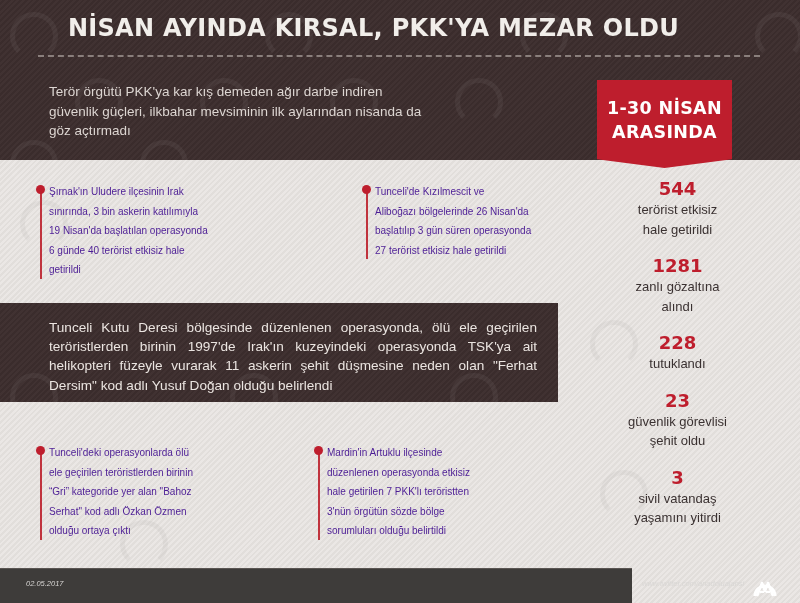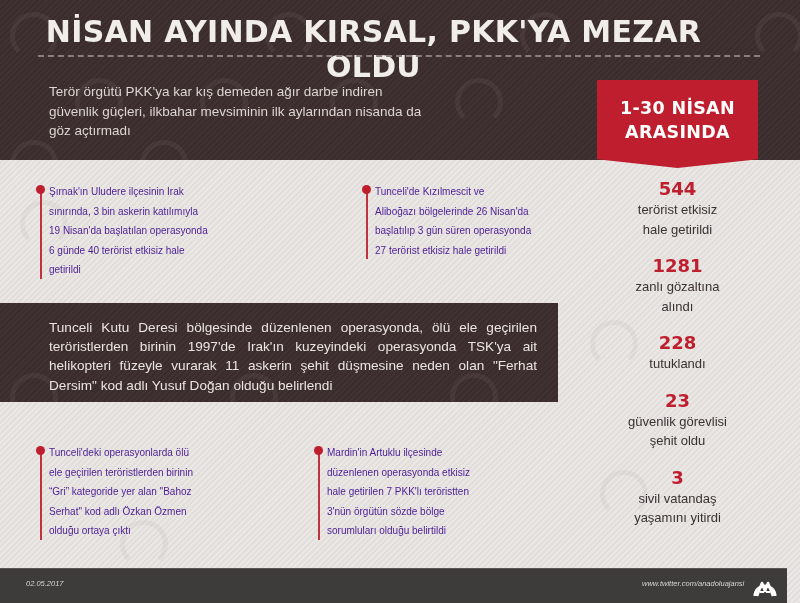--- a/index.html
+++ b/index.html
@@ -18,33 +18,33 @@
     .watermark {
       position: absolute; width: 48px; height: 48px; border-radius: 50%;
       border: 5px solid rgba(255,255,255,0.05);
       border-bottom-color: transparent;
     }
     .wm-light { border-color: rgba(0,0,0,0.035); border-bottom-color: transparent; }
     .title {
       position: absolute; left: 0; top: 14px; width: 708px; text-align: center;
       padding-left: 39px;
       color: #f1eeea; font-family: "DejaVu Sans", sans-serif; font-weight: bold;
-      font-size: 30px; letter-spacing: 0.3px;
+      font-size: 24px; letter-spacing: 0.3px;
     }
     .dash {
       position: absolute; left: 38px; top: 55px; width: 722px; height: 0;
       border-top: 2px dashed #8a7f7c;
     }
     .intro {
       position: absolute; left: 49px; top: 82px; width: 420px;
       color: #ddd6d2; font-size: 13.5px; line-height: 19.5px;
       font-family: "Liberation Sans", sans-serif;
     }
     .redbox {
-      position: absolute; left: 597px; top: 80px; width: 161px; height: 88px;
+      position: absolute; left: 597px; top: 80px; width: 135px; height: 88px;
       background: #be1e2d;
       clip-path: polygon(0 0, 100% 0, 100% 90%, 50% 100%, 0 90%);
       display: flex; flex-direction: column; align-items: center; justify-content: center;
       padding-bottom: 8px;
     }
     .redbox span {
       color: #ffffff; font-weight: bold; font-size: 17.5px; line-height: 24px;
       font-family: "DejaVu Sans", sans-serif; letter-spacing: 0.3px;
     }
     .bullet {
@@ -75,21 +75,21 @@
     .stat { margin-bottom: 16px; }
     .stat .num {
       display: block; color: #be1e2d; font-weight: bold; font-size: 18px; line-height: 22px;
       font-family: "DejaVu Sans", sans-serif;
     }
     .stat .desc {
       display: block; color: #3a3131; font-size: 13px; line-height: 19.5px;
       font-family: "Liberation Sans", sans-serif;
     }
     .footer {
-      position: absolute; left: 0; top: 568px; width: 787px; height: 35px;
+      position: absolute; left: 0; top: 568px; width: 632px; height: 35px;
       background: #3e3c3a;
       border-top: 1px solid #5a5552;
     }
     .footer .date {
       position: absolute; left: 26px; top: 10px; color: #d8d6d4;
       font-family: "Liberation Sans", sans-serif; font-style: italic; font-size: 7.5px;
     }
     .footer .twitter {
       position: absolute; left: 642px; top: 10px; color: #d8d6d4;
       font-family: "Liberation Sans", sans-serif; font-style: italic; font-size: 7.5px;

